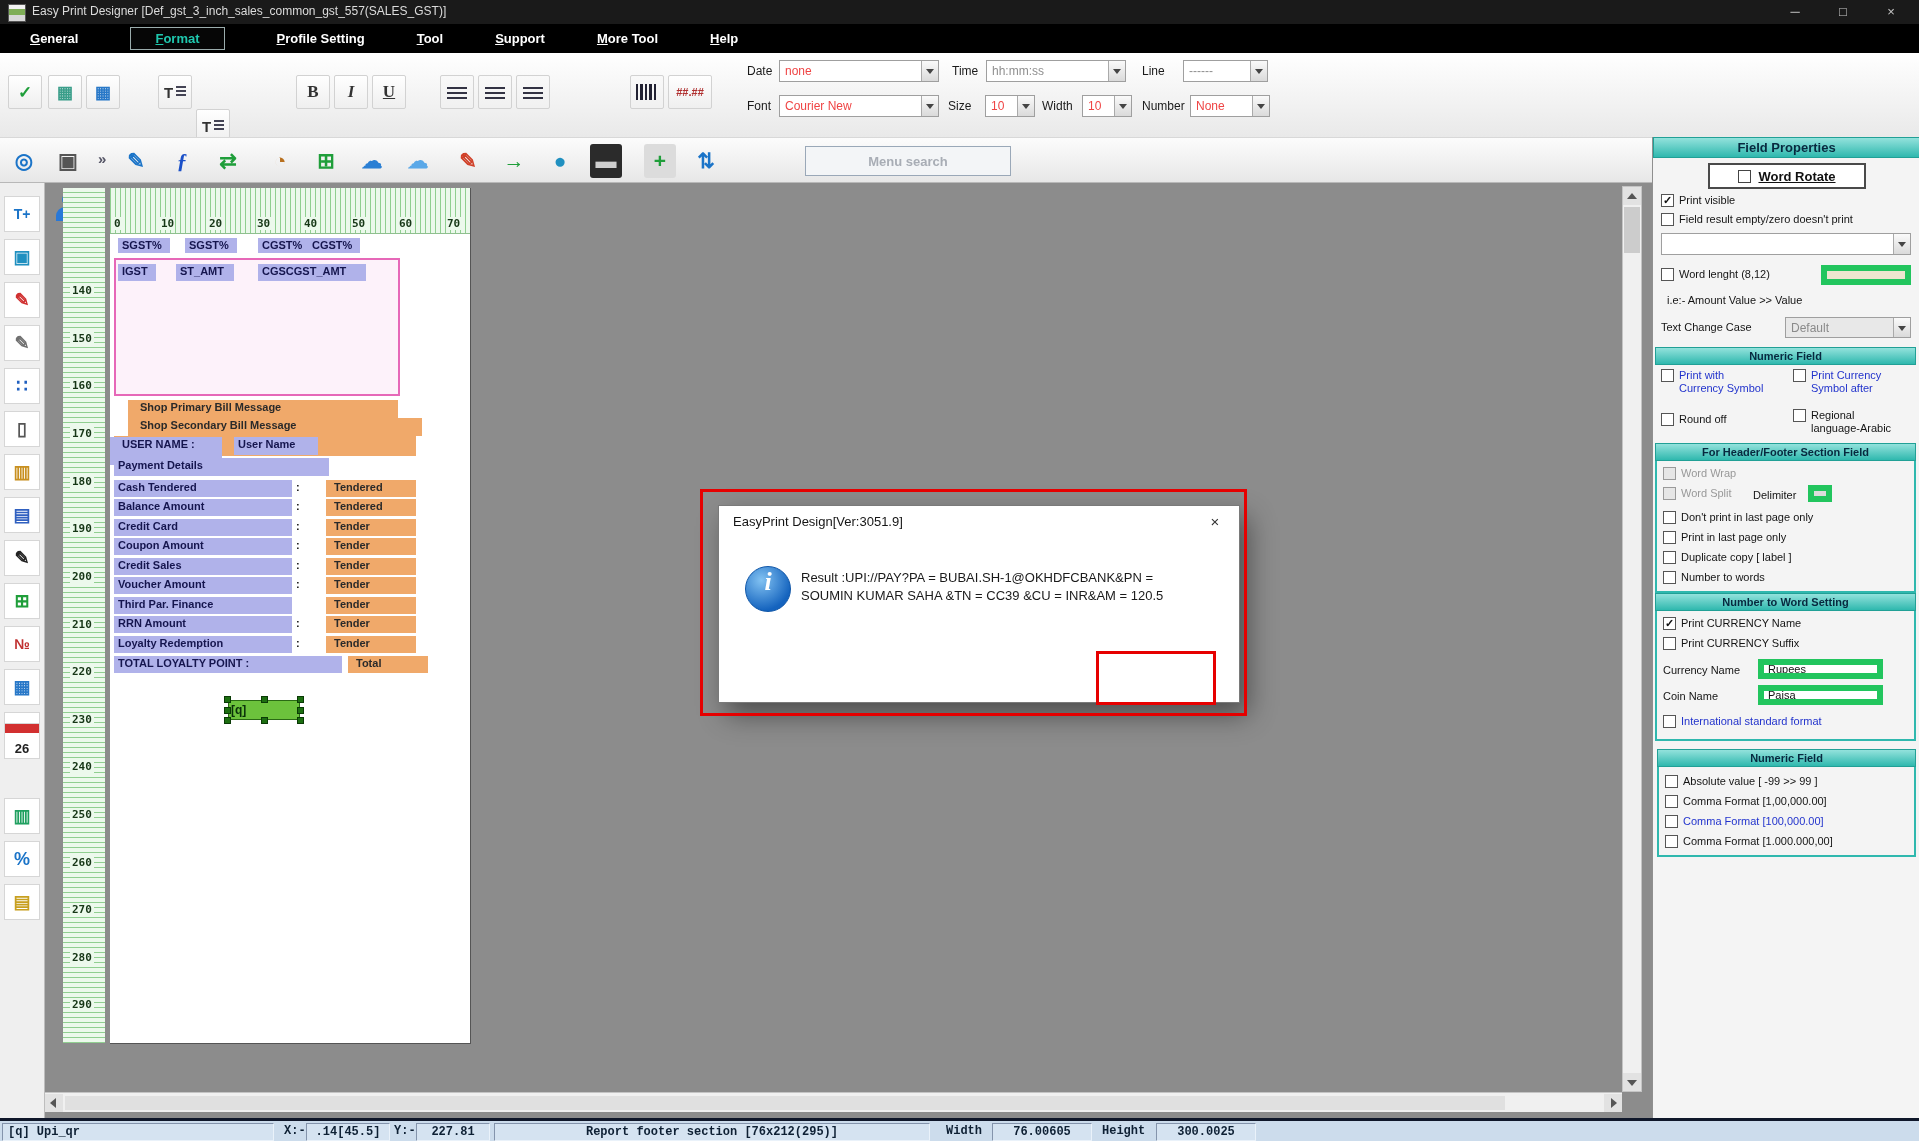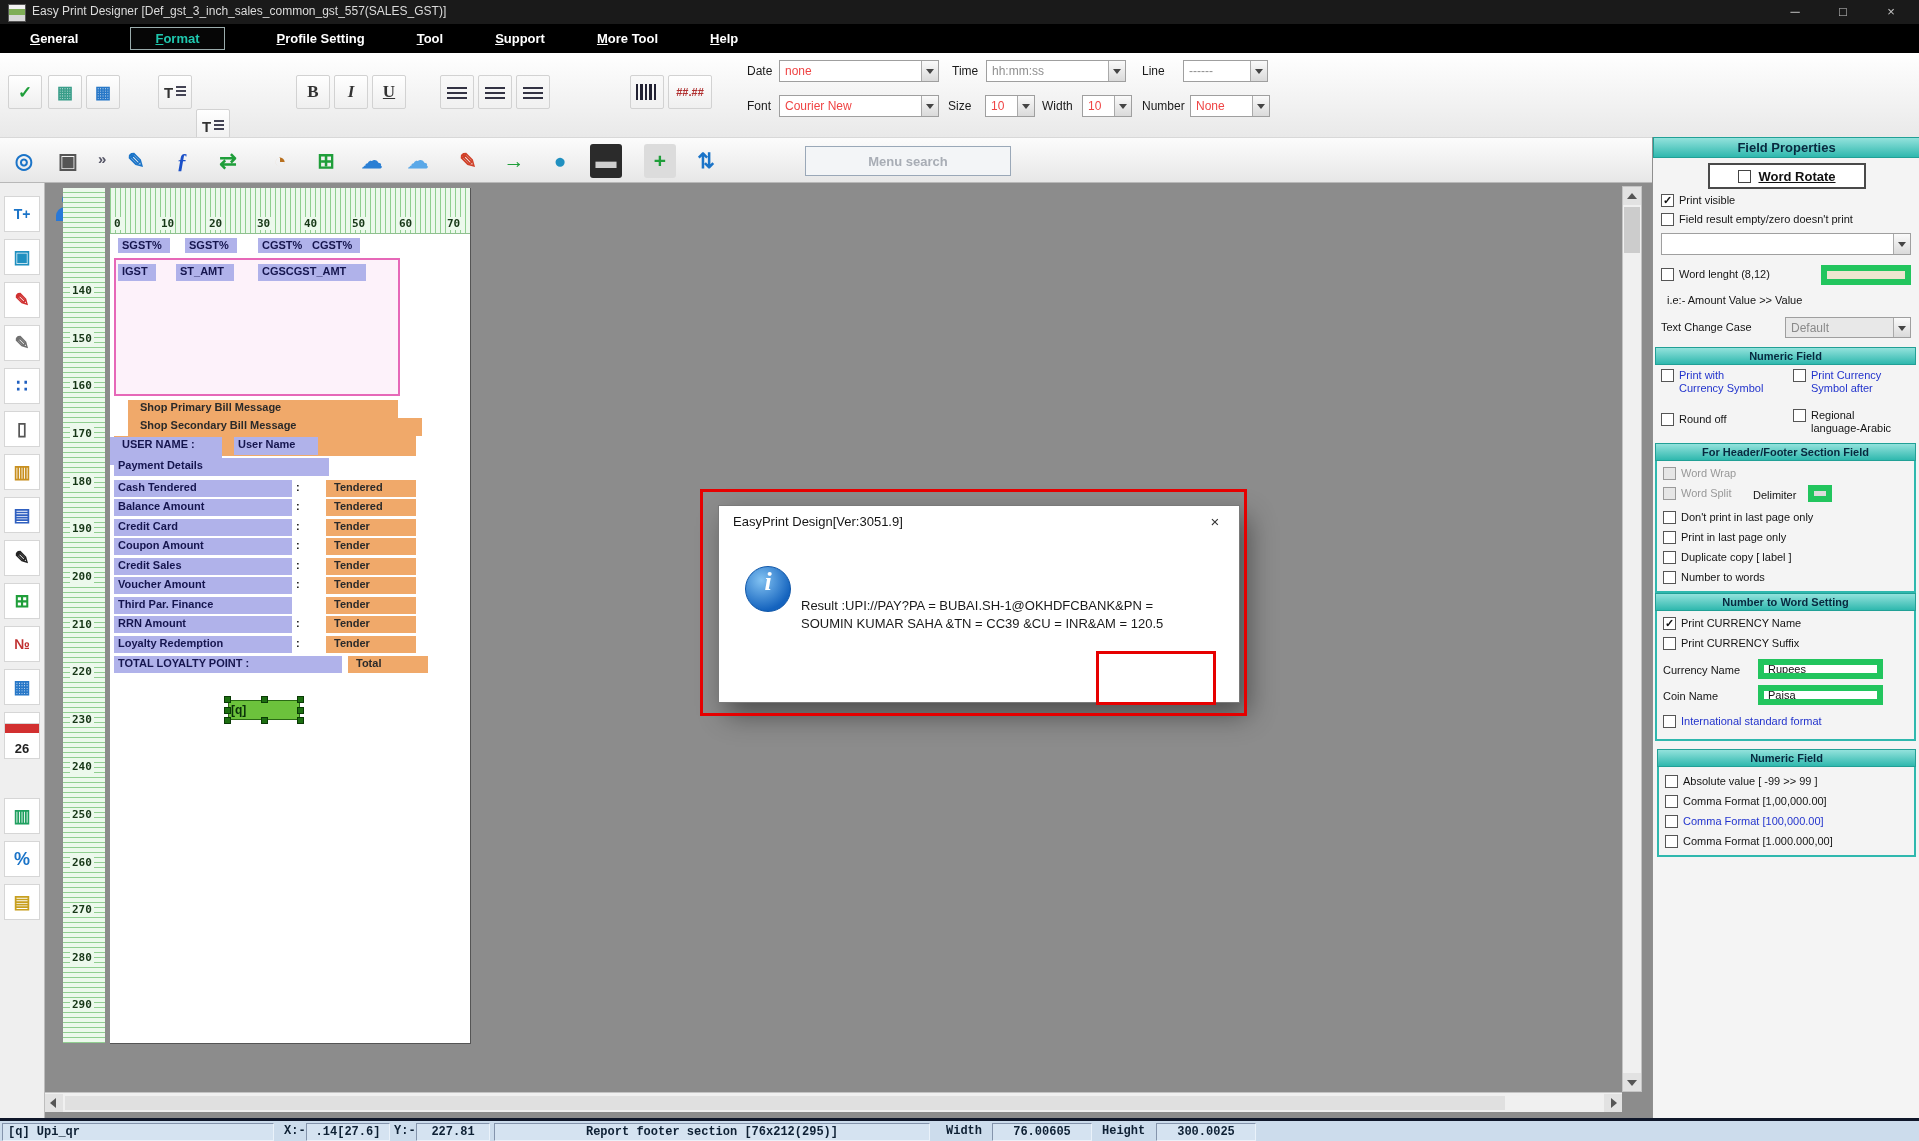--- a/index.html
+++ b/index.html
@@ -141,21 +141,21 @@
         padding:0 5px;text-align:center;box-sizing:border-box;}
 
   
   .dlg{position:absolute;left:718px;top:505px;width:520px;height:196px;background:#fff;border:1px solid #7a7a7a;
        box-shadow:8px 12px 26px rgba(0,0,0,.45);z-index:50;}
   .dtext{position:absolute;left:14px;top:8px;font-size:13px;color:#151515;}
   .dclose{position:absolute;right:8px;top:4px;width:32px;height:24px;text-align:center;line-height:24px;font-size:15px;color:#333;}
   .dicon{position:absolute;left:26px;top:60px;width:46px;height:46px;border-radius:50%;
          background:radial-gradient(circle at 35% 30%,#82c2f2,#1463be 72%);border:1px solid #0f56a8;box-sizing:border-box;
          color:#fff;text-align:center;line-height:44px;font:italic bold 26px "Liberation Serif",serif;}
-  .dline{position:absolute;left:82px;font-size:13px;color:#1a1a1a;white-space:nowrap;margin-top:28px;}
+  .dline{position:absolute;left:82px;font-size:13px;color:#1a1a1a;white-space:nowrap;}
   .dfoot{position:absolute;left:0;bottom:0;width:100%;height:52px;background:#f4f4f4;border-top:1px solid #e0e0e0;}
   .okbtn{position:absolute;right:36px;top:10px;width:98px;height:32px;background:linear-gradient(#fafafa,#e6e6e6);
          border:1px solid #56749e;font:13px "Liberation Sans",sans-serif;color:#101010;}
   .ann{position:absolute;border:3px solid #e60000;z-index:60;pointer-events:none;}
 </style>
 </head>
 <body>
 
 <div class="titlebar">
   <div class="appicon"></div>
@@ -516,21 +516,21 @@
   </div>
   <div class="cbrow" style="left:12px;top:698px;">
     <span class="cb"></span>
     <span>Comma Format [1.000.000,00]</span>
   </div>
 </div>
 
 <div class="statusbar">
   <span class="sseg sbox" style="left:2px;width:272px;text-align:left;">[q] Upi_qr</span>
   <span class="sseg" style="left:284px;">X:-</span>
-  <span class="sseg sbox" style="left:306px;width:84px;">.14[27.6]</span>
+  <span class="sseg sbox" style="left:306px;width:84px;">.14[45.5]</span>
   <span class="sseg" style="left:394px;">Y:-</span>
   <span class="sseg sbox" style="left:416px;width:74px;">227.81</span>
   <span class="sseg sbox" style="left:494px;width:436px;">Report footer section [76x212(295)]</span>
   <span class="sseg" style="left:946px;">Width</span>
   <span class="sseg sbox" style="left:992px;width:100px;">76.00605</span>
   <span class="sseg" style="left:1102px;">Height</span>
   <span class="sseg sbox" style="left:1156px;width:100px;">300.0025</span>
 </div>
 
 <div class="dlg">

